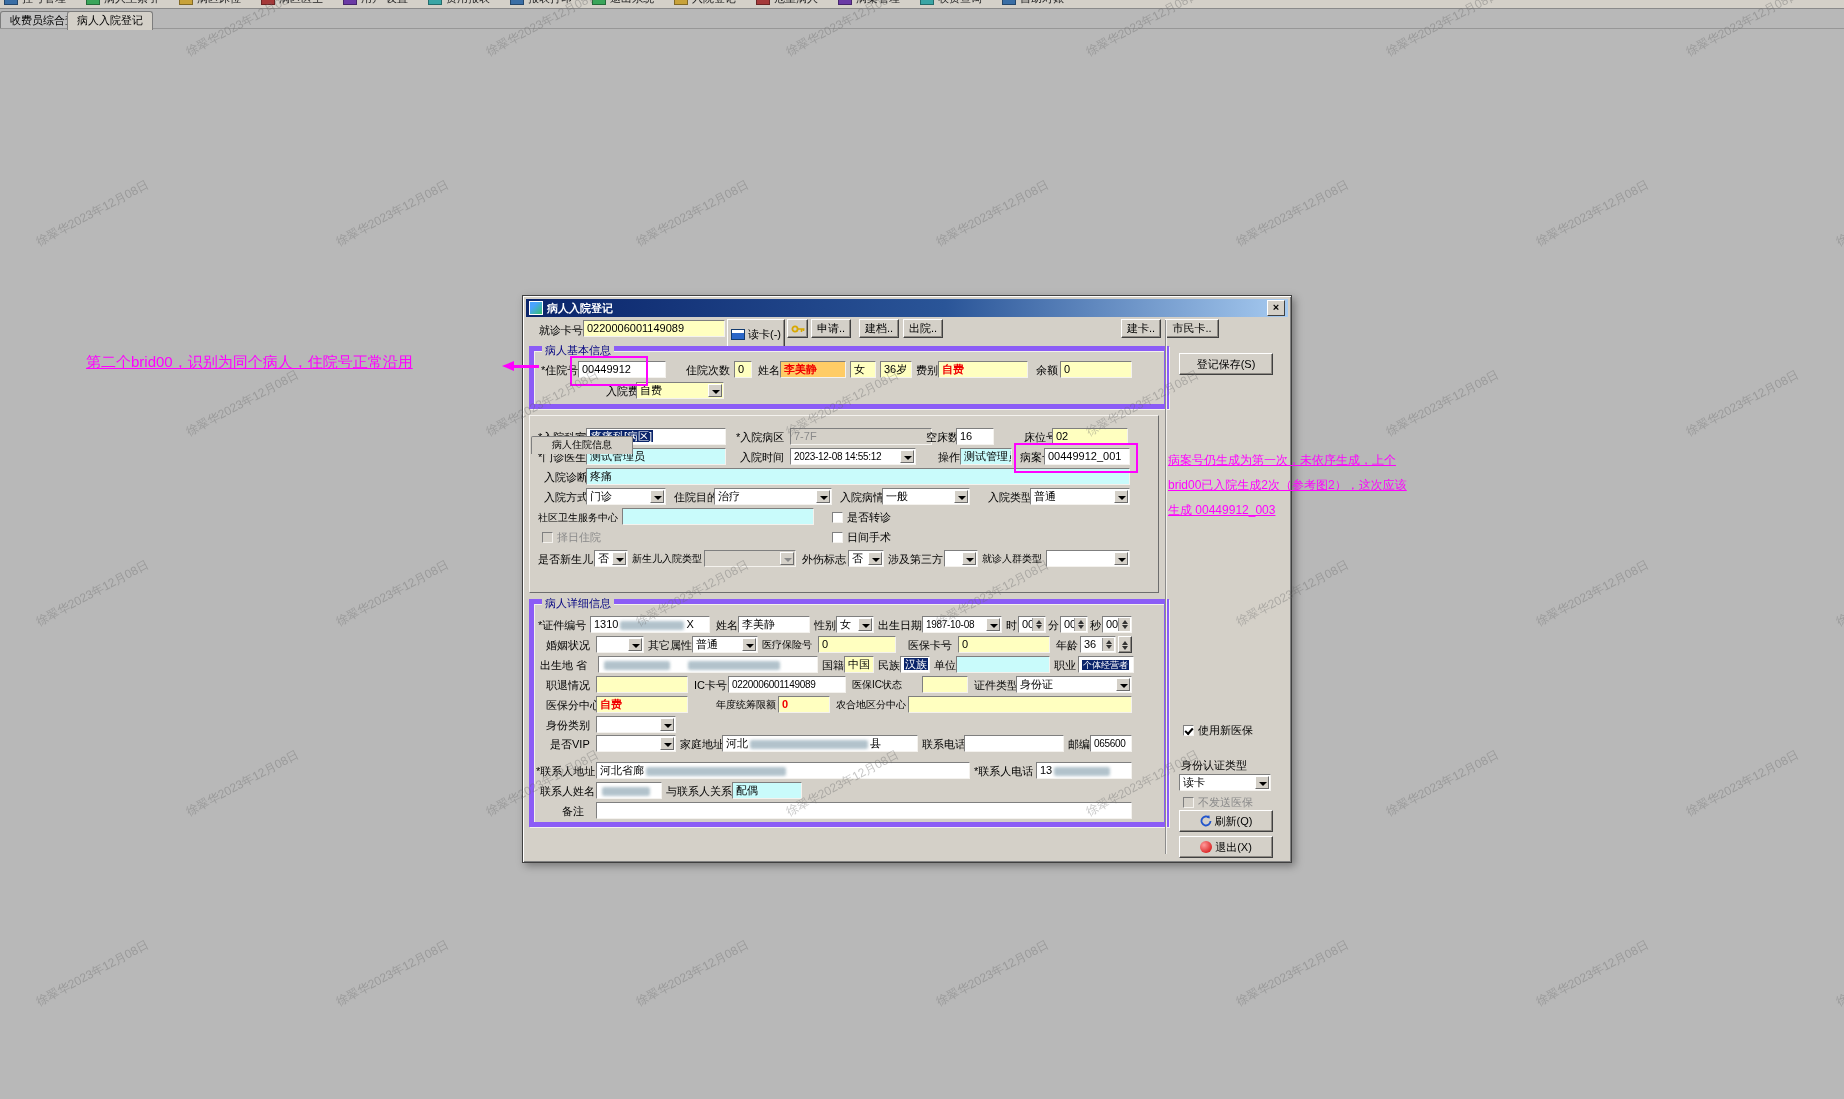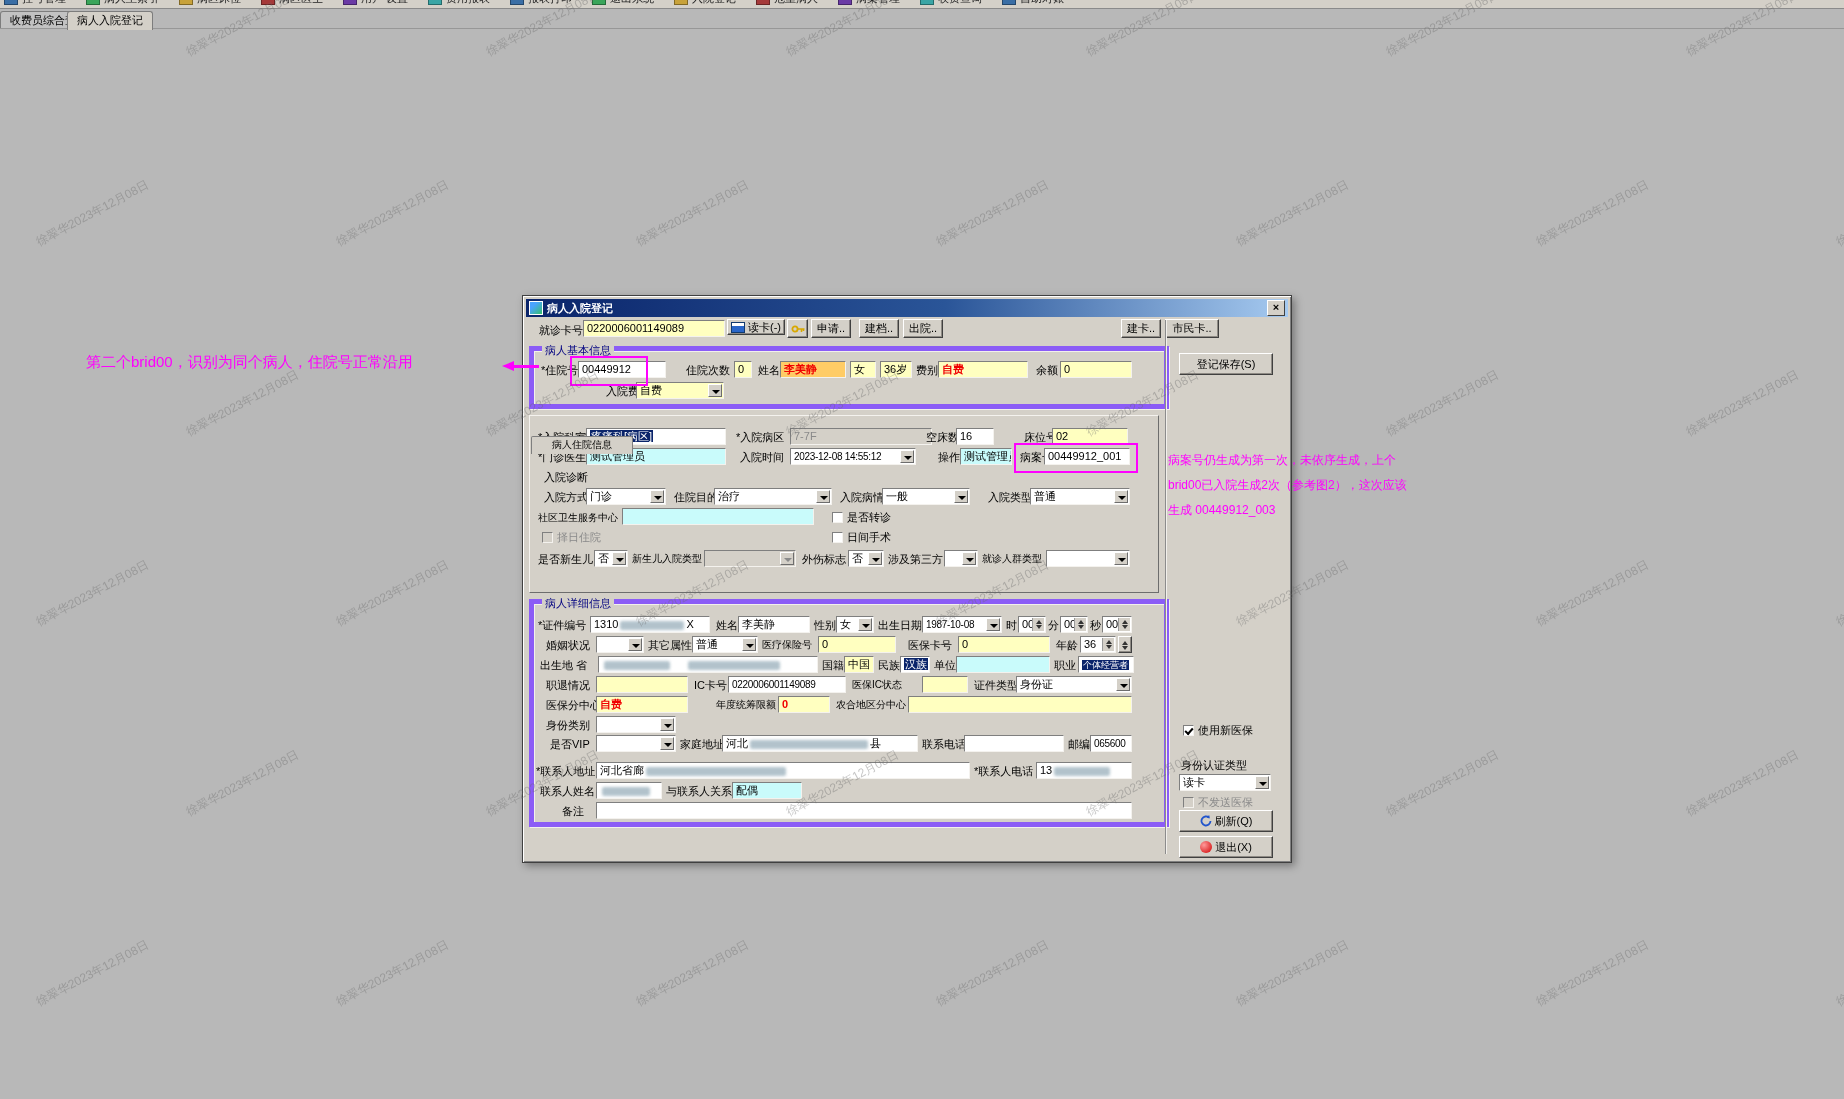--- a/index.html
+++ b/index.html
@@ -15,21 +15,21 @@
   .wtab{position:absolute;top:11px;height:17px;line-height:17px;font-size:11px;padding:0 9px;
         background:#c2c2c2;border:1px solid #7d7d7d;border-bottom:none;border-radius:3px 3px 0 0;
         white-space:nowrap;cursor:pointer;}
   .wtab.active{background:#d4d0c8;height:18px;z-index:2;}
   .tabline{position:absolute;left:0;top:28px;width:100%;border-top:1px solid #979797;}
   
   .wm-layer{position:absolute;left:0;top:0;width:100%;height:100%;pointer-events:none;z-index:50;}
   .wm{position:absolute;color:rgba(105,105,105,.38);font-size:12px;transform:rotate(-28deg);
       white-space:nowrap;}
   
-  .note{position:absolute;color:#ff00ff;font-size:15px;white-space:nowrap;z-index:60;}
+  .note{position:absolute;color:#ff00ff;font-size:15px;white-space:nowrap;z-index:60;text-decoration:underline;}
   .note2{font-size:12px;line-height:25px;}
   .arrow-head{position:absolute;width:0;height:0;border-top:5px solid transparent;
       border-bottom:5px solid transparent;border-right:12px solid #ff00ff;z-index:60;}
   .arrow-line{position:absolute;height:3px;background:#ff00ff;z-index:60;}
   
   .dialog{position:absolute;left:522px;top:295px;width:768px;height:566px;background:#d4d0c8;
           border:1px solid #404040;box-shadow:inset 1px 1px 0 #fff,inset -1px -1px 0 #808080,
           3px 3px 8px rgba(0,0,0,.35);z-index:10;}
   .titlebar{position:absolute;left:3px;top:3px;right:3px;height:18px;
             background:linear-gradient(90deg,#0a246a,#2a5598 55%,#a6caf0);
@@ -180,21 +180,21 @@
   <div class="dialog">
 
     <div class="titlebar">
       <span class="dlg-icon"></span>
       <span class="dlg-title">病人入院登记</span>
       <span class="closebtn"><span>×</span></span>
     </div>
 
     <span class="lbl" style="left:16px;top:28px">就诊卡号</span>
     <div class="fld yellow" style="left:60px;top:24px;width:142px">0220006001149089</div>
-    <div class="btn" style="left:204px;top:23px;width:58px;height:16px">
+    <div class="btn" style="left:204px;top:23px;width:58px;height:31px">
       <span class="ic-card"></span>
       <span>读卡(-)</span>
     </div>
     <div class="btn" style="left:264px;top:23px;width:21px;height:19px">
       <svg width="14" height="10" viewBox="0 0 14 10">
           <circle cx="4" cy="5" r="2.6" fill="none" stroke="#d8a800" stroke-width="1.8"></circle>
           <path d="M6.5 5h7M10.5 5v3M12.5 5v2" stroke="#d8a800" stroke-width="1.6" fill="none"></path>
         </svg>
     </div>
     <div class="btn" style="left:288px;top:23px;width:40px;height:19px">
@@ -251,20 +251,21 @@
       <div class="fld cyan" style="left:56px;top:32px;width:140px">测试管理员</div>
       <span class="lbl" style="left:210px;top:35px">入院时间</span>
       <div class="fld combo xs" style="left:260px;top:32px;width:126px"><span>2023-12-08 14:55:12</span><i class="ar"></i></div>
       <span class="lbl" style="left:408px;top:35px">操作员</span>
       <div class="fld cyan" style="left:430px;top:32px;width:52px">测试管理员</div>
       <div class="hl" style="left:484px;top:27px;width:120px;height:26px"></div>
       <span class="lbl" style="left:490px;top:35px">病案号</span>
       <div class="fld" style="left:514px;top:32px;width:86px">00449912_001</div>
 
       <span class="lbl" style="left:14px;top:55px">入院诊断</span>
+      <div class="fld cyan" style="left:56px;top:52px;width:544px">疼痛</div>
 
       <span class="lbl" style="left:14px;top:75px">入院方式</span>
       <div class="fld combo" style="left:56px;top:72px;width:80px"><span>门诊</span><i class="ar"></i></div>
       <span class="lbl" style="left:144px;top:75px">住院目的</span>
       <div class="fld combo" style="left:184px;top:72px;width:118px"><span>治疗</span><i class="ar"></i></div>
       <span class="lbl" style="left:310px;top:75px">入院病情</span>
       <div class="fld combo" style="left:352px;top:72px;width:88px"><span>一般</span><i class="ar"></i></div>
       <span class="lbl" style="left:458px;top:75px">入院类型</span>
       <div class="fld combo" style="left:500px;top:72px;width:100px"><span>普通</span><i class="ar"></i></div>
 

